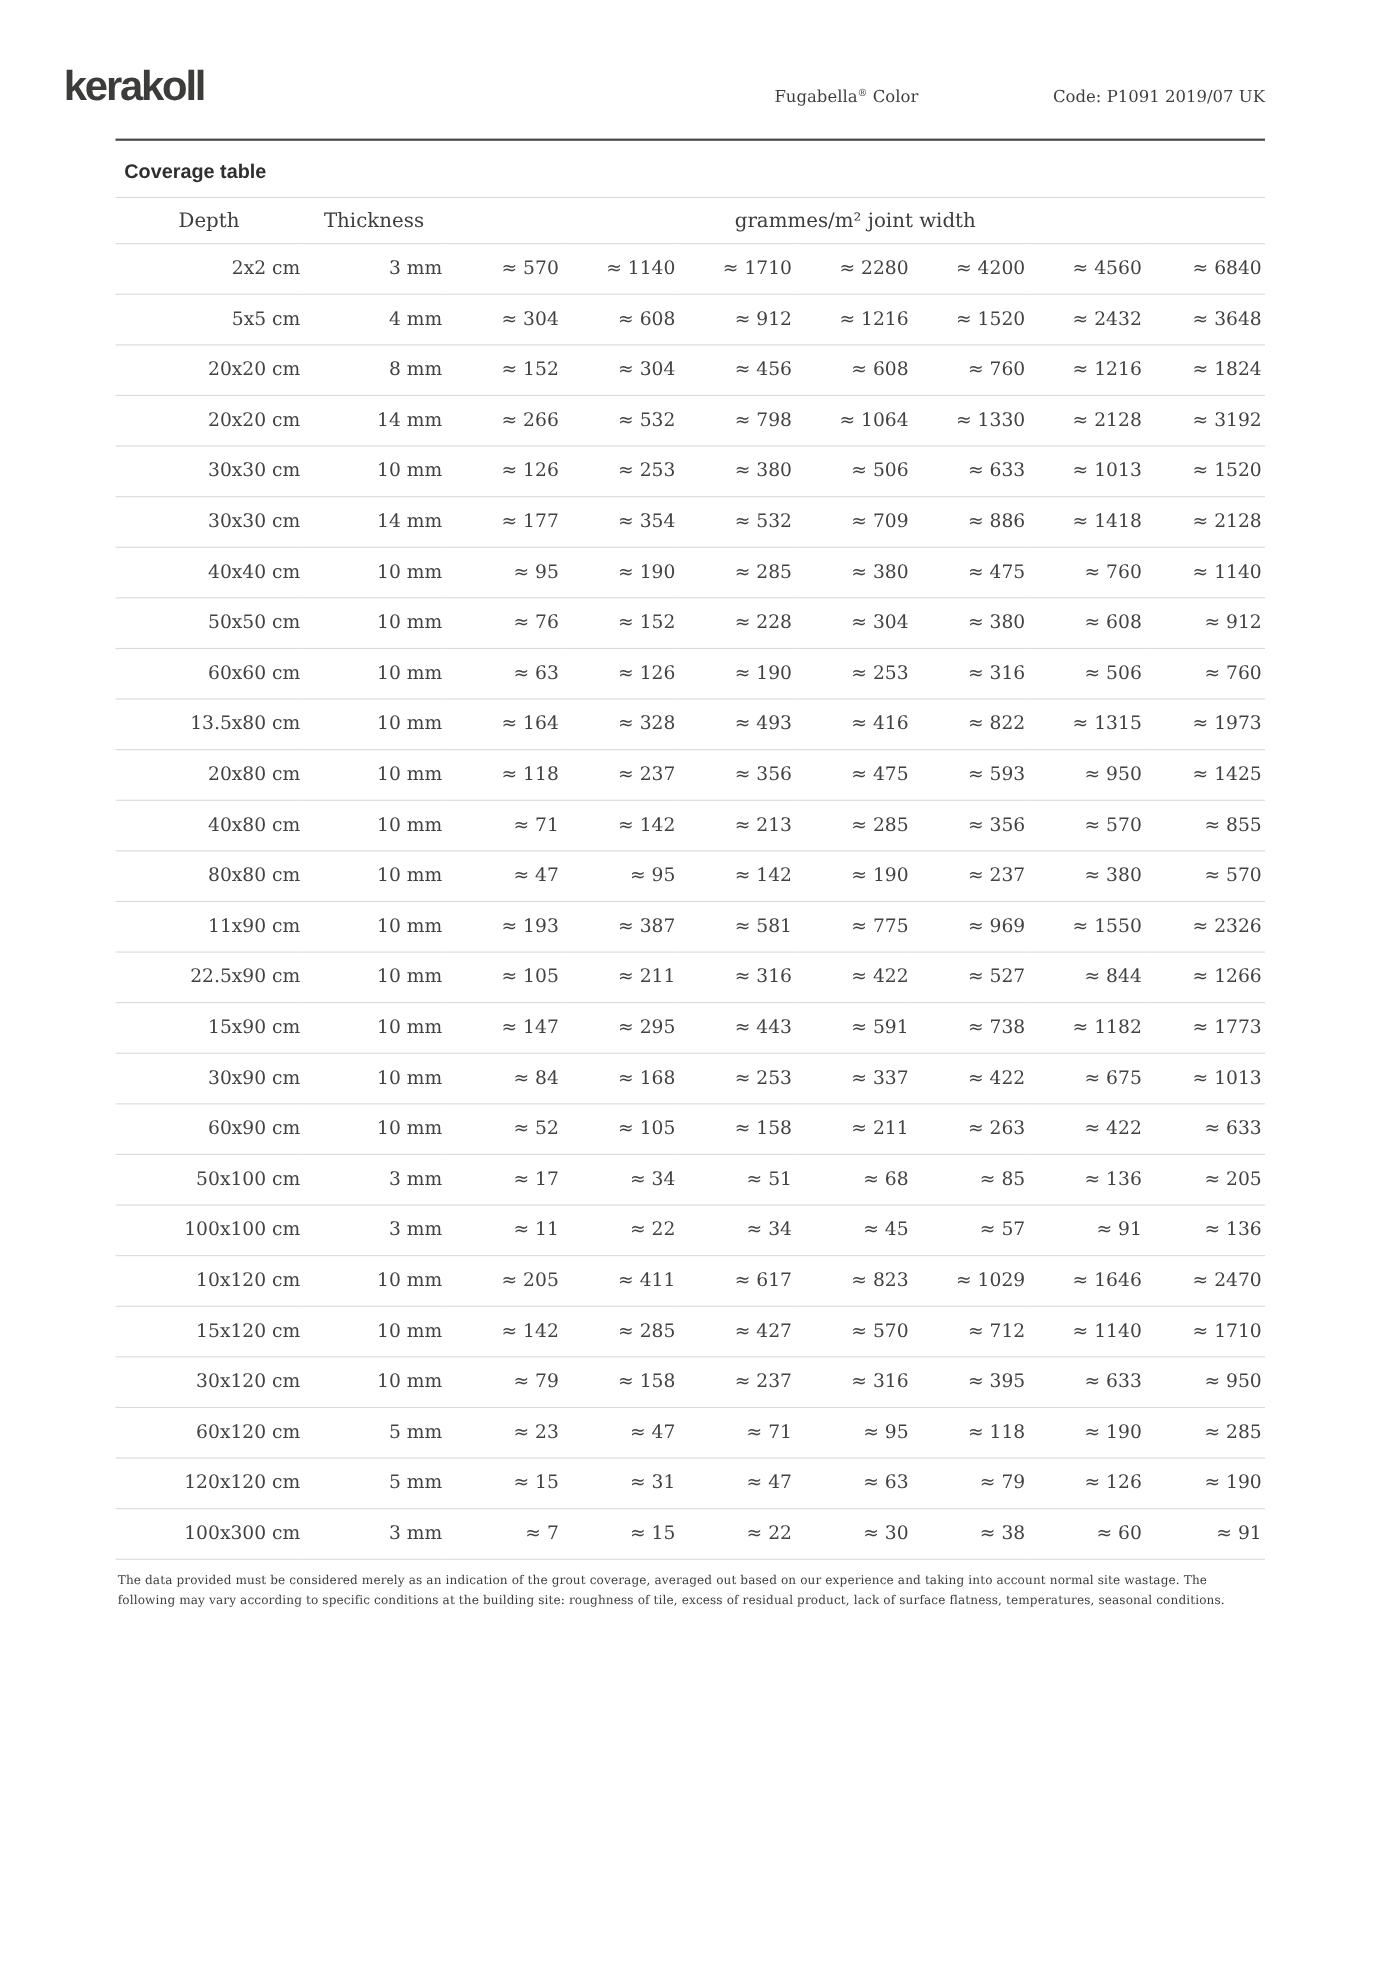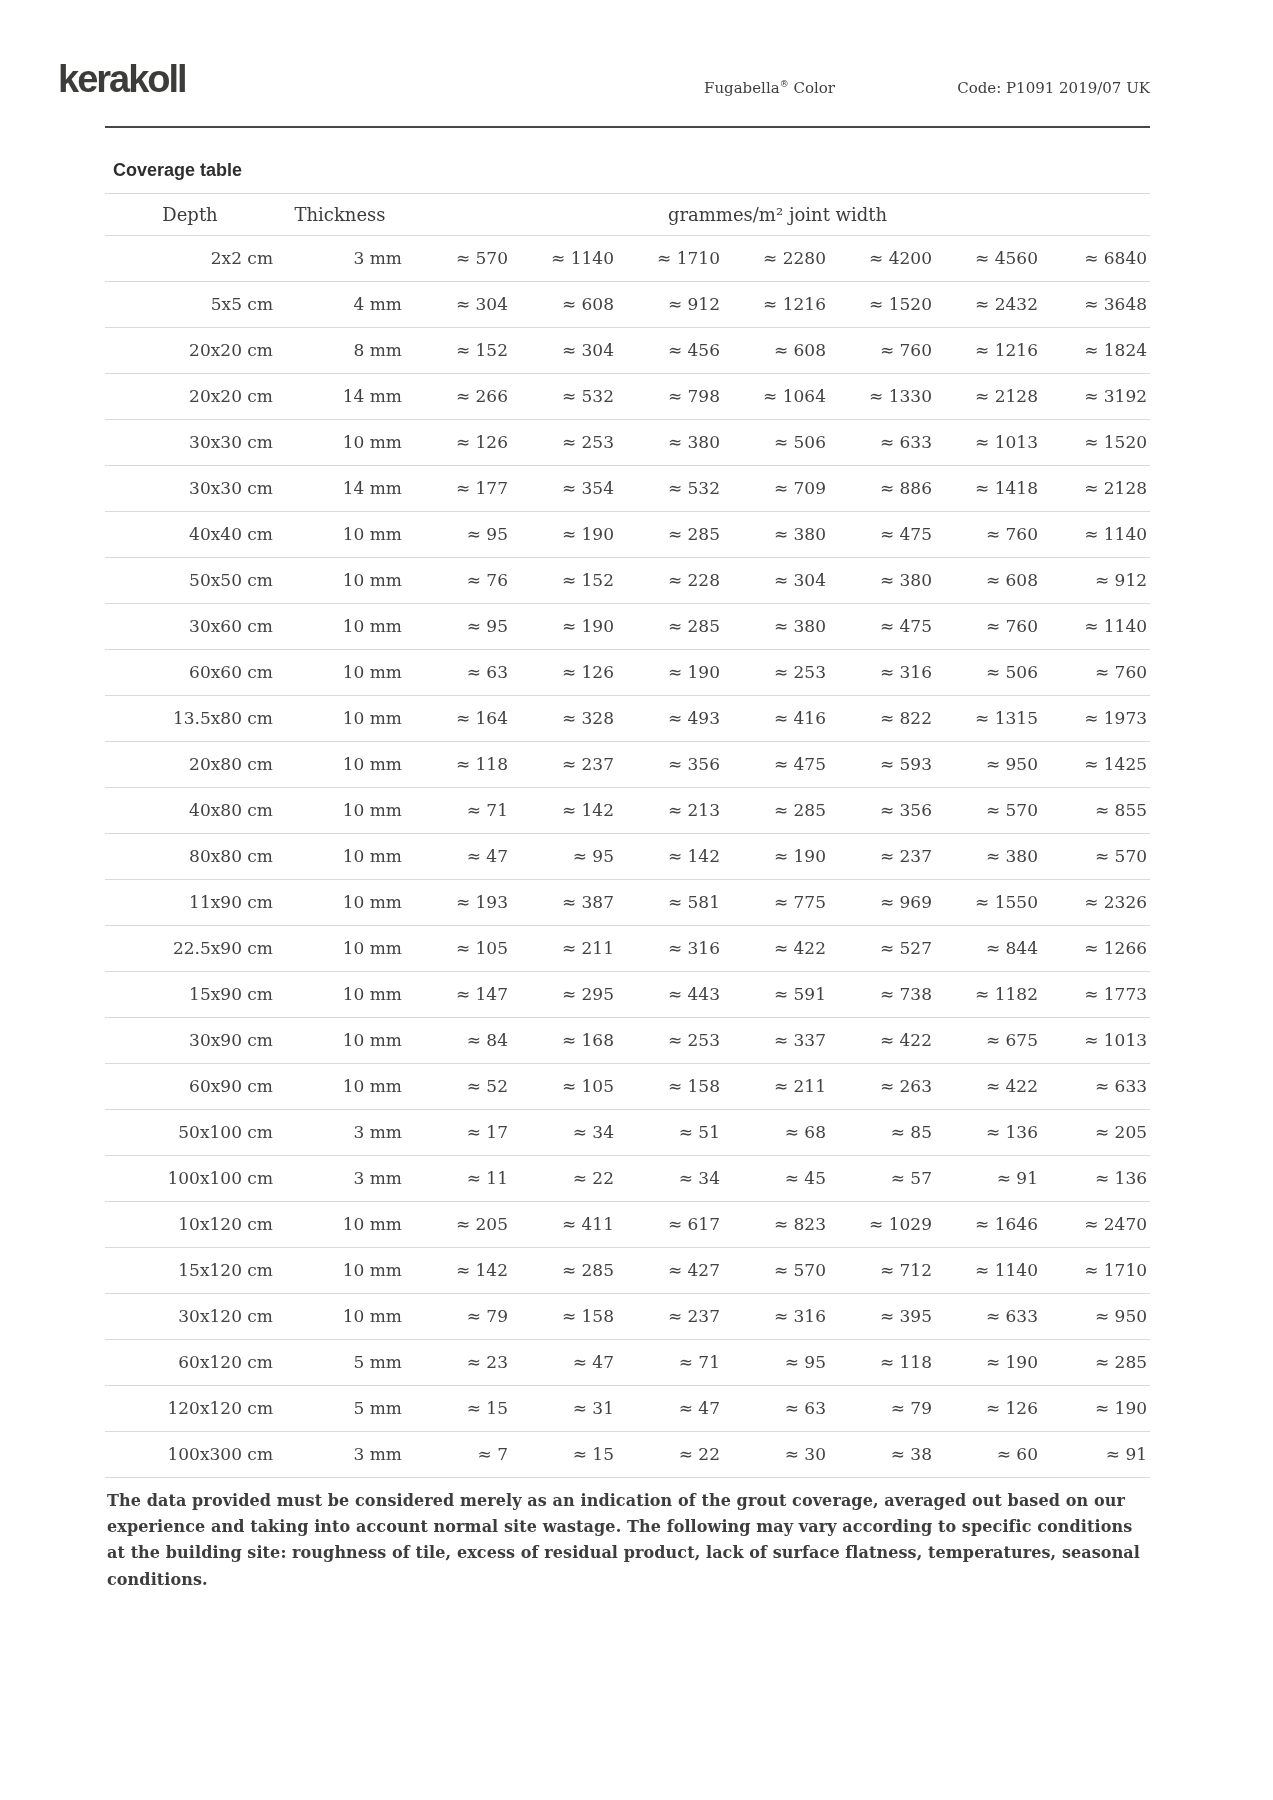--- a/index.html
+++ b/index.html
@@ -21,21 +21,21 @@
   .hdr-code { position: absolute; right: 123px; top: 79px; font-size: 15px; color: #3e3e3e; white-space: nowrap; }
 
   
   .content {
     position: absolute; left: 105px; top: 126px; width: 1045px;
     border-top: 2px solid #474747;
   }
   .tbl-title {
     font-family: "Liberation Sans", sans-serif; font-weight: 700;
     font-size: 18px; color: #2e2e2e;
-    padding: 32px 0 12px 8px;
+    padding: 18px 0 12px 8px;
     border-bottom: 1px solid #dadada;
   }
 
   table { width: 100%; border-collapse: collapse; table-layout: fixed; }
   tr { border-bottom: 1px solid #dadada; }
   th, td { font-weight: normal; white-space: nowrap; overflow: visible; }
 
   .row-group th { font-size: 18px; height: 41px; color: #3c3c3c; }
   .th-depth { text-align: center; }
   .th-thickness { text-align: center; }
@@ -43,21 +43,21 @@
 
   .row-widths th { font-size: 17px; height: 40px; }
   td { font-size: 17px; height: 46px; color: #424242; }
 
   .num { text-align: right; padding-right: 3px; }
   .c-depth { text-align: right; padding-right: 2px; }
   .c-thickness { text-align: right; padding-right: 3px; }
 
   .footnote {
     padding: 10px 0 0 2px;
-    font-size: 16px; font-weight: 700; line-height: 1.65;
+    font-size: 11px; font-weight: 400; line-height: 1.65;
     color: #3d3d3d; letter-spacing: 0.1px;
   }
 </style>
 </head>
 <body>
 
 <div class="logo">kerakoll</div>
 
 <div class="hdr-product">
   <span>Fugabella</span><span class="rmark">®</span><span> Color</span>
@@ -171,31 +171,20 @@
           <td class="c-thickness">10 mm</td>
           <td class="num">≈ 76</td>
           <td class="num">≈ 152</td>
           <td class="num">≈ 228</td>
           <td class="num">≈ 304</td>
           <td class="num">≈ 380</td>
           <td class="num">≈ 608</td>
           <td class="num">≈ 912</td>
         </tr>
         <tr>
-          <td class="c-depth">30x60 cm</td>
-          <td class="c-thickness">10 mm</td>
-          <td class="num">≈ 95</td>
-          <td class="num">≈ 190</td>
-          <td class="num">≈ 285</td>
-          <td class="num">≈ 380</td>
-          <td class="num">≈ 475</td>
-          <td class="num">≈ 760</td>
-          <td class="num">≈ 1140</td>
-        </tr>
-        <tr>
           <td class="c-depth">60x60 cm</td>
           <td class="c-thickness">10 mm</td>
           <td class="num">≈ 63</td>
           <td class="num">≈ 126</td>
           <td class="num">≈ 190</td>
           <td class="num">≈ 253</td>
           <td class="num">≈ 316</td>
           <td class="num">≈ 506</td>
           <td class="num">≈ 760</td>
         </tr>

